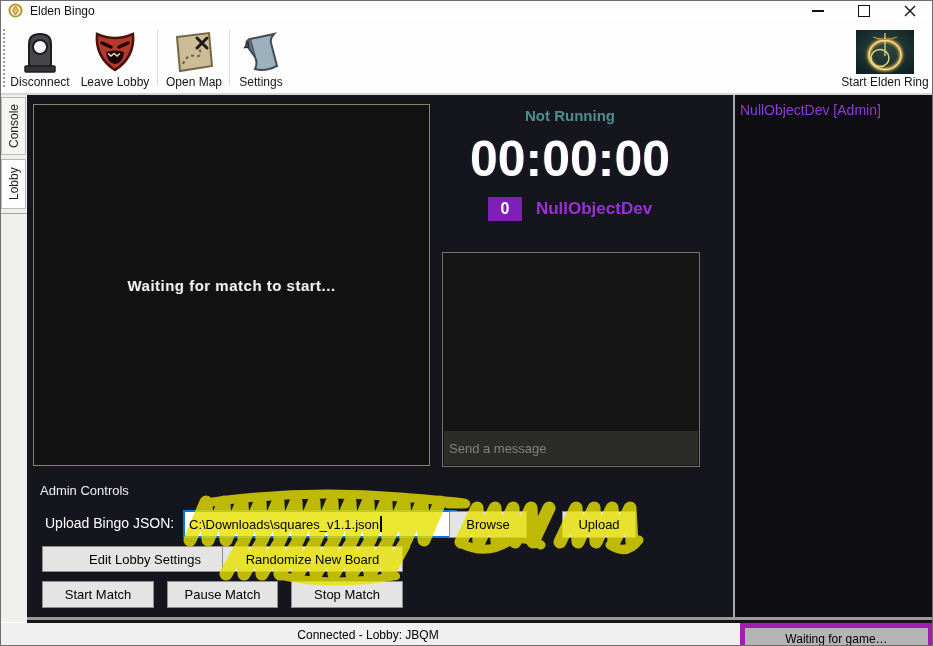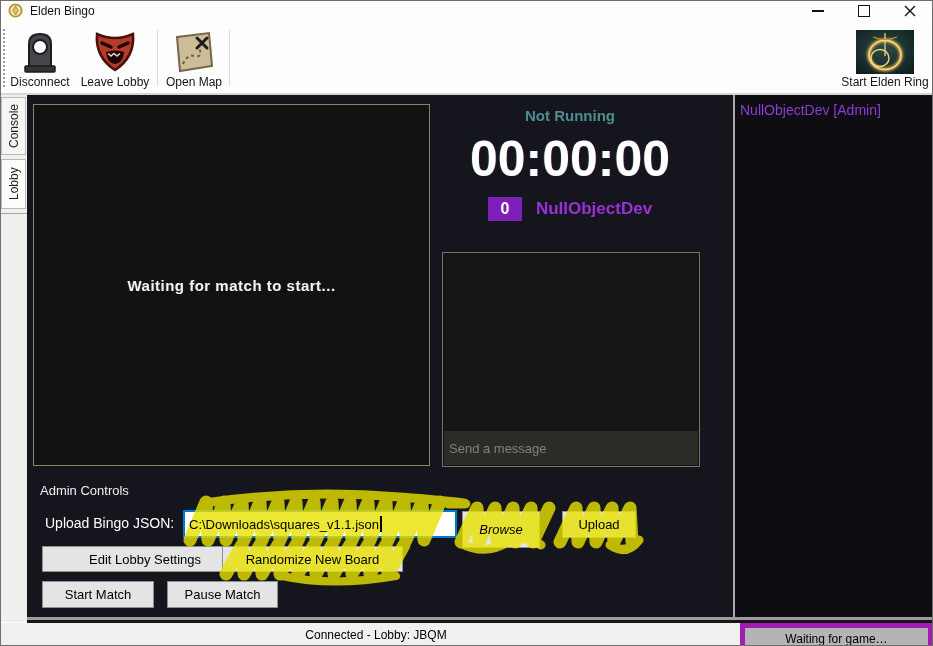--- a/index.html
+++ b/index.html
@@ -73,34 +73,34 @@
   .upload-label { position:absolute; left:18px; top:420px; font-size:14px; color:#fff; }
   .upload-input { position:absolute; left:156px; top:415px; width:266px; height:24px;
                   background:#fff; border:2px solid var(--focus-blue, #0078d7);
                   font-size:13px; color:#000; display:flex; align-items:center; padding-left:4px; }
   .upload-input .val { position:relative; z-index:10; white-space:nowrap; }
   .caret { display:inline-block; width:1.5px; height:16px; background:#000; margin-left:1px; position:relative; z-index:10; }
 
   .wbtn { position:absolute; background:#e4e4e4; border:1px solid #8f8f8f; font-size:13px; color:#000;
           display:flex; align-items:center; justify-content:center; font-family:inherit; padding:0; cursor:default; }
   .wbtn span { position:relative; z-index:10; }
-  .btn-browse { left:435px; top:416px; width:78px;  height:37px;font-style:italic; }
+  .btn-browse { left:422px; top:416px; width:78px;  height:27px; }
   .btn-upload { left:535px; top:416px; width:74px;  height:27px; }
   .btn-edit   { left:15px;  top:451px; width:206px; height:26px; }
   .btn-rand   { left:195px; top:451px; width:181px; height:26px; }
   .btn-start  { left:15px;  top:486px; width:112px; height:27px; }
   .btn-pause  { left:140px; top:486px; width:111px; height:27px; }
   .btn-stop   { left:264px; top:486px; width:112px; height:27px; }
 
   .bottom-strip1 { position:absolute; left:27px; right:0; top:617px; height:3px; background:#9c9c9c; }
   .bottom-strip2 { position:absolute; left:27px; right:0; top:620px; height:3px; background:#161616; }
 
   
   .statusbar { position:absolute; left:0; right:0; top:623px; height:23px; background:#f0f0f0; }
-  .status-left { position:absolute; left:8px; top:0; width:736px; height:23px; display:flex; align-items:center; justify-content:center; font-size:12px; color:#000; }
+  .status-left { position:absolute; left:0; top:0; width:736px; height:23px; display:flex; align-items:center; justify-content:center; font-size:12px; color:#000; }
   .status-right { position:absolute; left:740px; right:0; top:0; height:21px; background:#b4b4b4; border:5px solid #a21caf;
                   display:flex; align-items:center; justify-content:center; font-size:12px; color:#000; }
 
   
   .overlay { position:absolute; inset:0; z-index:5; pointer-events:none; }
   .scribble { stroke:var(--highlight-yellow, #e8e200); fill:none; }
 </style>
 </head>
 <body>
 
@@ -163,20 +163,30 @@
         <path d="M5 7 L37 3 L40 36 L8 41 Z" fill="#cdbd97" stroke="#74664a" stroke-width="2"></path>
         <path d="M11 34 Q15 24 23 26 Q31 28 27 17" stroke="#6b5d44" stroke-width="2" fill="none" stroke-dasharray="3 3"></path>
         <path d="M25 8 L35 18 M35 8 L25 18" stroke="#1c1c1c" stroke-width="3" stroke-linecap="round"></path>
       </svg>
     </span>
     <span class="tlabel">Open Map</span>
   </div>
 
   <div class="tsep" style="left:229px;"></div>
 
+  <div class="tbtn" style="left:235px; width:52px;">
+    <span class="ticon">
+      <svg width="42" height="44" viewBox="0 0 42 44">
+        <path d="M10 9 L34 4 Q30 8 31 13 L37 36 Q25 42 15 39 Q18 33 15 27 Z" fill="#9db0bd" stroke="#3e4c55" stroke-width="2"></path>
+        <path d="M10 9 Q5 11 7 16 L15 27" fill="#5d707c" stroke="#3e4c55" stroke-width="2"></path>
+        <path d="M8 12 L4 18 L9 17 Z" fill="#5a4632" stroke="#2e2318" stroke-width="1"></path>
+      </svg>
+    </span>
+    <span class="tlabel">Settings</span>
+  </div>
 
   <div class="tbtn" style="right:2px; width:92px;">
     <span class="ticon">
       <svg width="58" height="44" viewBox="0 0 58 44">
         <defs>
           <radialGradient id="erbg" cx="50%" cy="42%" r="75%">
             <stop offset="0%" stop-color="#2c4a44"></stop>
               <stop offset="100%" stop-color="#0b1c1e"></stop>
           </radialGradient>
           <filter id="glow" x="-30%" y="-30%" width="160%" height="160%">
@@ -247,20 +257,23 @@
     </button>
   <button class="wbtn btn-rand">
       <span>Randomize New Board</span>
     </button>
   <button class="wbtn btn-start">
       <span>Start Match</span>
     </button>
   <button class="wbtn btn-pause">
       <span>Pause Match</span>
     </button>
+  <button class="wbtn btn-stop">
+      <span>Stop Match</span>
+    </button>
 </div>
 
 <div class="bottom-strip1"></div>
 <div class="bottom-strip2"></div>
 
 <div class="statusbar">
   <div class="status-left">Connected - Lobby: JBQM</div>
   <div class="status-right">Waiting for game…</div>
 </div>
 

